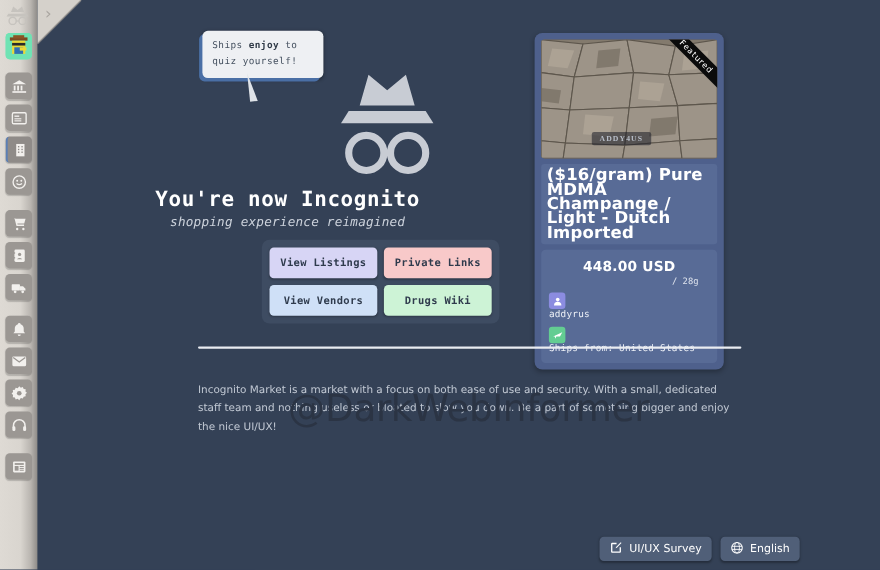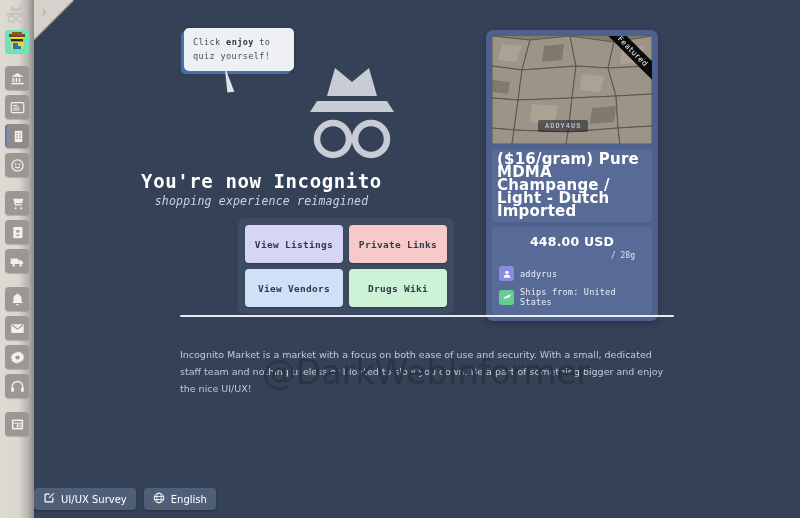--- a/index.html
+++ b/index.html
@@ -148,21 +148,21 @@
     left: 204px; top: 218px;
     width: 216px;
     background: #3e4c62;
     border-radius: 7px;
     padding: 7px;
     display: grid;
     grid-template-columns: 1fr 1fr;
     gap: 6px;
   }
   .pill {
-    height: 38px;
+    height: 28px;
     border-radius: 4px;
     font-size: 9.5px;
     font-weight: bold;
     color: #2f3b4d;
     display: flex;
     align-items: center;
     justify-content: center;
     letter-spacing: 0.3px;
     box-shadow: 0 1px 2px rgba(0,0,0,0.25);
     white-space: nowrap;
@@ -201,21 +201,21 @@
   #img-watermark {
     position: absolute;
     left: 46px; top: 84px;
     padding: 2px 7px;
     background: rgba(25,28,38,0.55);
     border-radius: 2px;
     color: #b8bec9;
     font-size: 7px;
     letter-spacing: 1px;
     font-weight: bold;
-    font-family: Liberation Mono, monospace;
+    font-family: Liberation Serif, serif;
   }
   #product-title {
     margin-top: 5px;
     background: #586b96;
     border-radius: 3px;
     padding: 4px 5px;
     font-family: "DejaVu Sans", sans-serif;
     font-size: 15px;
     font-weight: bold;
     color: #ffffff;
@@ -236,21 +236,21 @@
     color: #ffffff;
     letter-spacing: 0.2px;
   }
   #unit {
     text-align: right;
     font-size: 8px;
     color: #dfe4ee;
     margin-top: 2px;
     padding-right: 10px;
   }
-  .meta-row { display: flex; align-items: center; margin-top: 6px; }
+  .meta-row { display: flex; margin-top: 6px; flex-direction: column; }
   .meta-ic {
     width: 15px; height: 15px;
     border-radius: 3px;
     display: flex; align-items: center; justify-content: center;
     margin-right: 6px; flex: 0 0 auto;
   }
   .meta-ic svg { width: 10px; height: 10px; fill: #ffffff; }
   .meta-tx { font-size: 8.5px; color: #eef1f7; letter-spacing: 0.2px; }
   .ic-vendor { background: #8b8ce0; }
   .ic-cat    { background: #5f8fe8; }
@@ -286,20 +286,21 @@
     letter-spacing: -0.4px;
   }
 
   
   #bottom-bar {
     position: absolute;
     left: 0; bottom: 0;
     width: 704px; height: 38px;
     display: flex;
     align-items: center;
+    justify-content: flex-end;
     padding-right: 11px;
     gap: 8px;
   }
   .foot-btn {
     height: 22px;
     background: #505f78;
     border-radius: 4px;
     padding: 0 9px;
     display: flex;
     align-items: center;
@@ -451,21 +452,21 @@
 
     </div>
   </div>
 
   <div class="corner-fold"></div>
   <div id="sidebar-expand">›</div>
 
   <div id="content">
 
     <div id="quiz-bubble">
-      <span>Click </span><span class="hi">enjoy</span><span> to</span><br>
+      <span>Ships </span><span class="hi">enjoy</span><span> to</span><br>
       <span>quiz yourself!</span>
     </div>
     <div id="bubble-tail"></div>
 
     <div id="mascot">
       <svg viewBox="0 0 110 108">
         <path d="M30 42 L38 14 L55 28 L72 14 L80 42 Z" fill="#c8ccd4"></path>
         <path d="M20 47 L90 47 L97 58 L13 58 Z" fill="#c8ccd4"></path>
         <circle cx="36" cy="85" r="16" fill="none" stroke="#c8ccd4" stroke-width="6.5"></circle>
         <circle cx="74" cy="85" r="16" fill="none" stroke="#c8ccd4" stroke-width="6.5"></circle>

